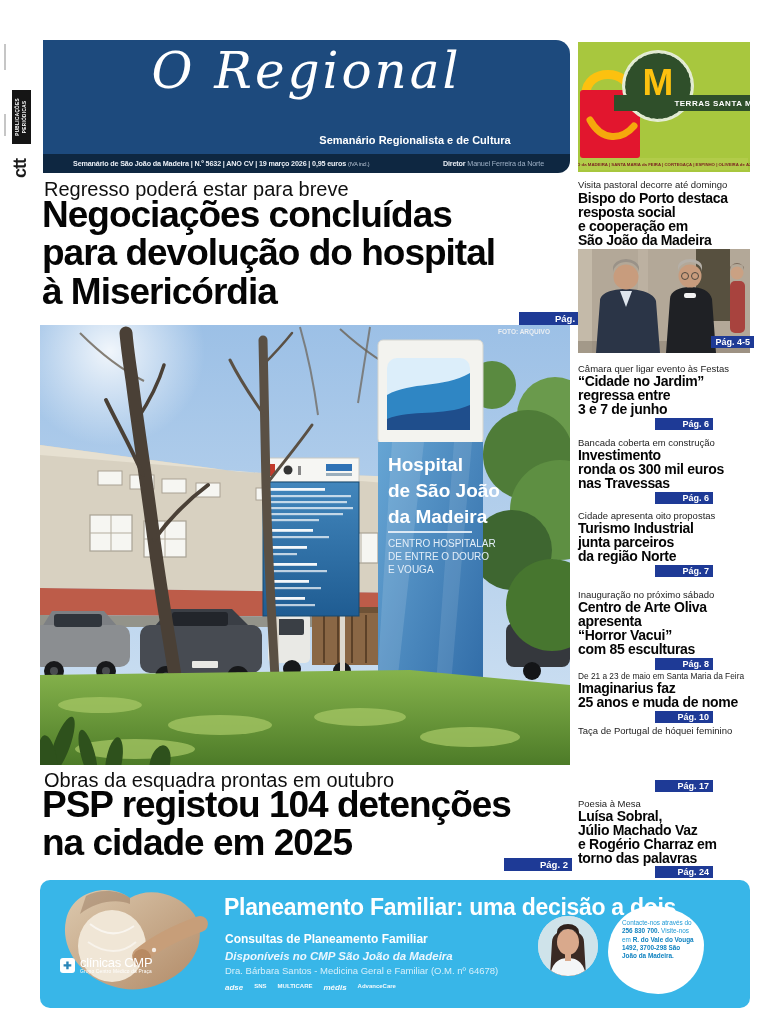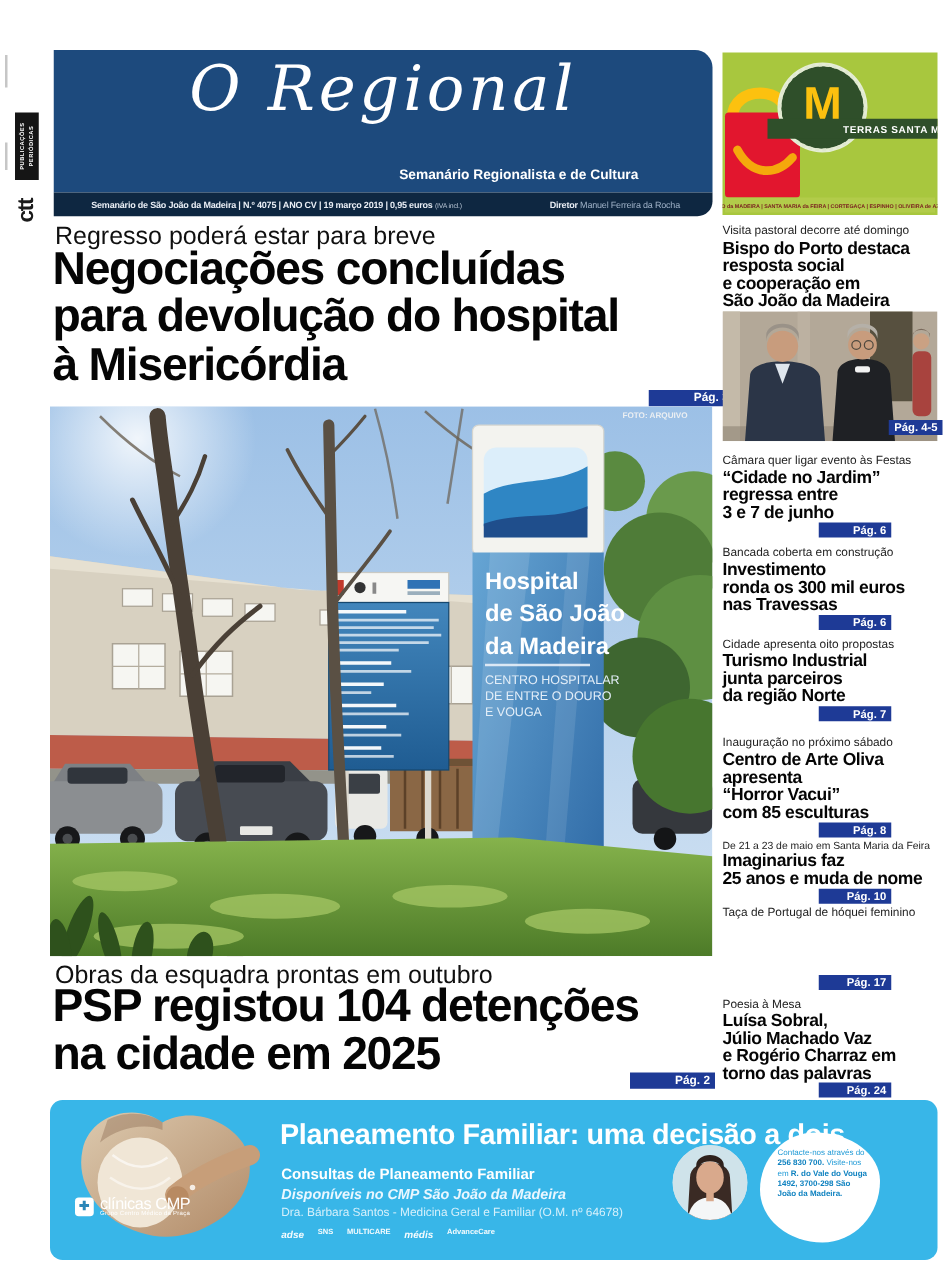--- a/index.html
+++ b/index.html
@@ -98,26 +98,26 @@
   </div>
   <div class="edge-mark m1"></div>
   <div class="edge-mark m2"></div>
 
   <div class="masthead">
     <div class="mast-title">O Regional</div>
     <div class="mast-sub">Semanário Regionalista e de Cultura</div>
   </div>
   <div class="mast-bar">
     <div>
-      <span>Semanário de São João da Madeira | N.º 4075 | ANO CV | 19 março 2019 | 0,95 euros</span>
+      <span>Semanário de São João da Madeira | N.º 5632 | ANO CV | 19 março 2026 | 0,95 euros</span>
       <span class="mast-note">(IVA incl.)</span>
     </div>
     <div>
       <span>Diretor</span>
-      <span class="dir-name">Manuel Ferreira da Rocha</span>
+      <span class="dir-name">Manuel Ferreira da Norte</span>
     </div>
   </div>
 
   <div class="mcd">
     <svg width="172" height="130" viewBox="0 0 172 130">
       <path d="M8,52 C8,26 52,26 52,52" fill="none" stroke="#fcc10f" stroke-width="9"></path>
       <rect x="2" y="48" width="60" height="68" rx="3" fill="#e2162e"></rect>
       <path d="M12,78 C24,100 44,98 56,84" fill="none" stroke="#f5a80c" stroke-width="7" stroke-linecap="round"></path>
       <circle cx="80" cy="44" r="36" fill="#e6eed6"></circle>
       <circle cx="80" cy="44" r="33" fill="#2f4f2a"></circle>

